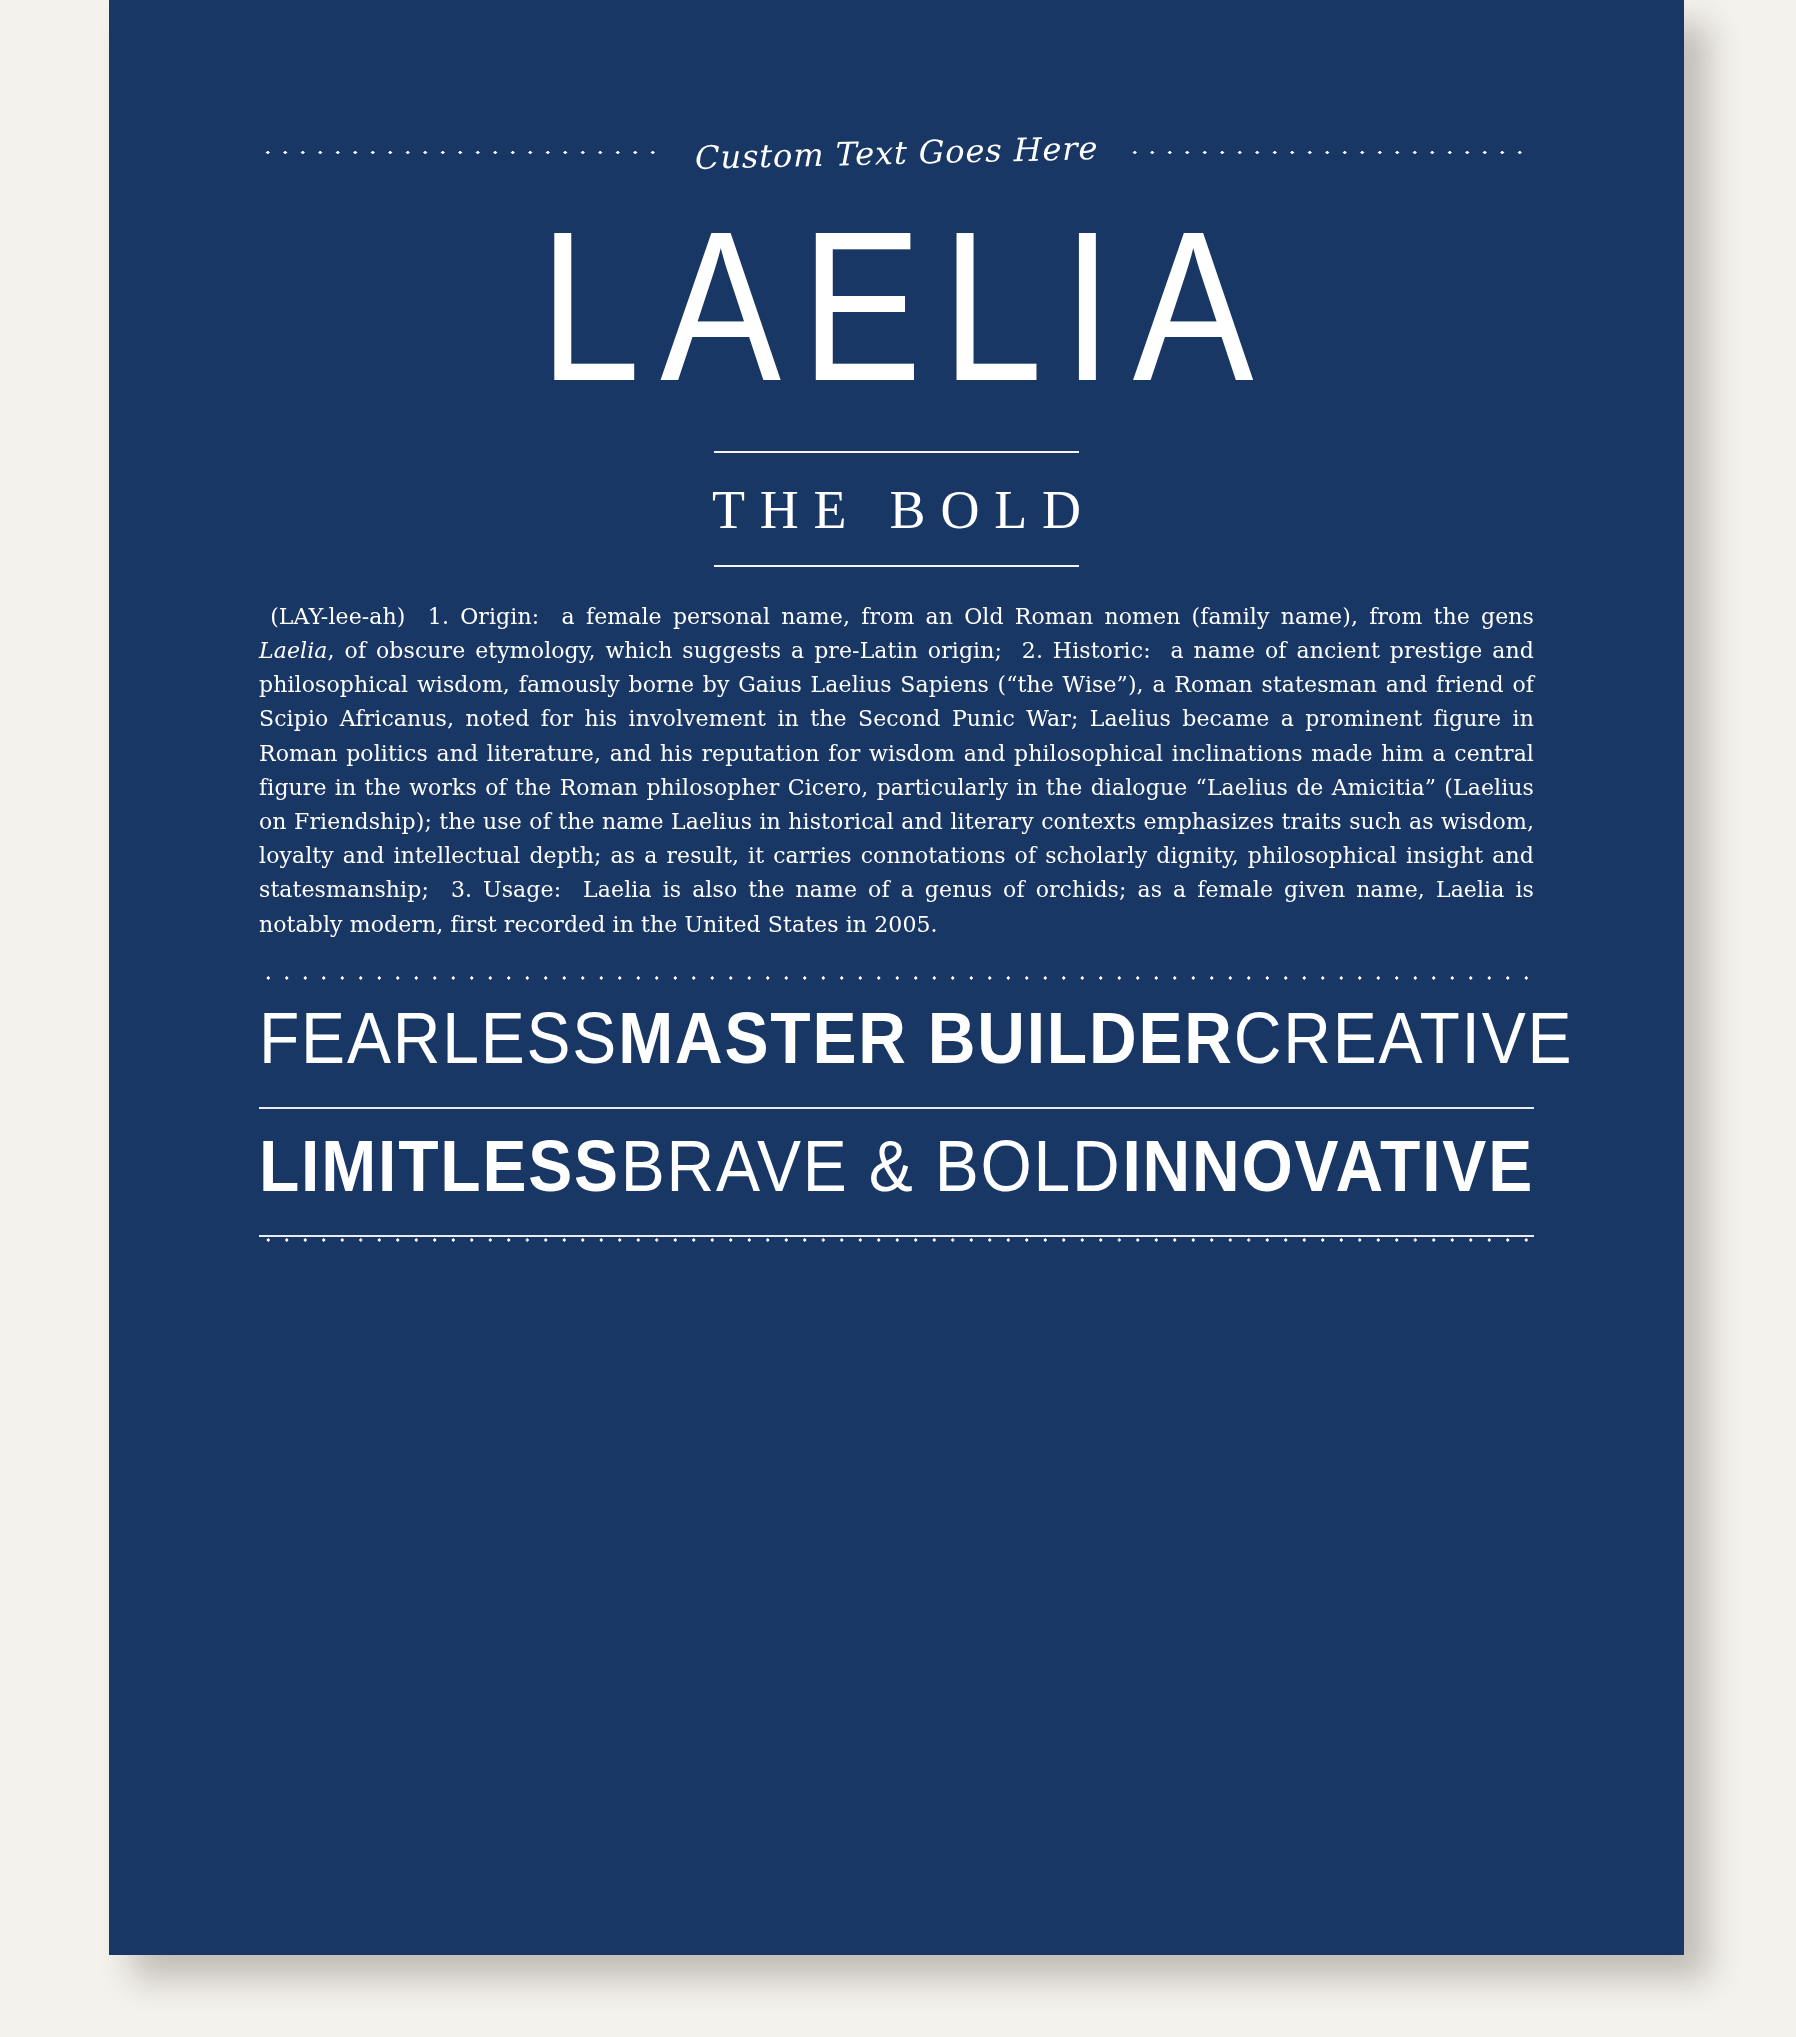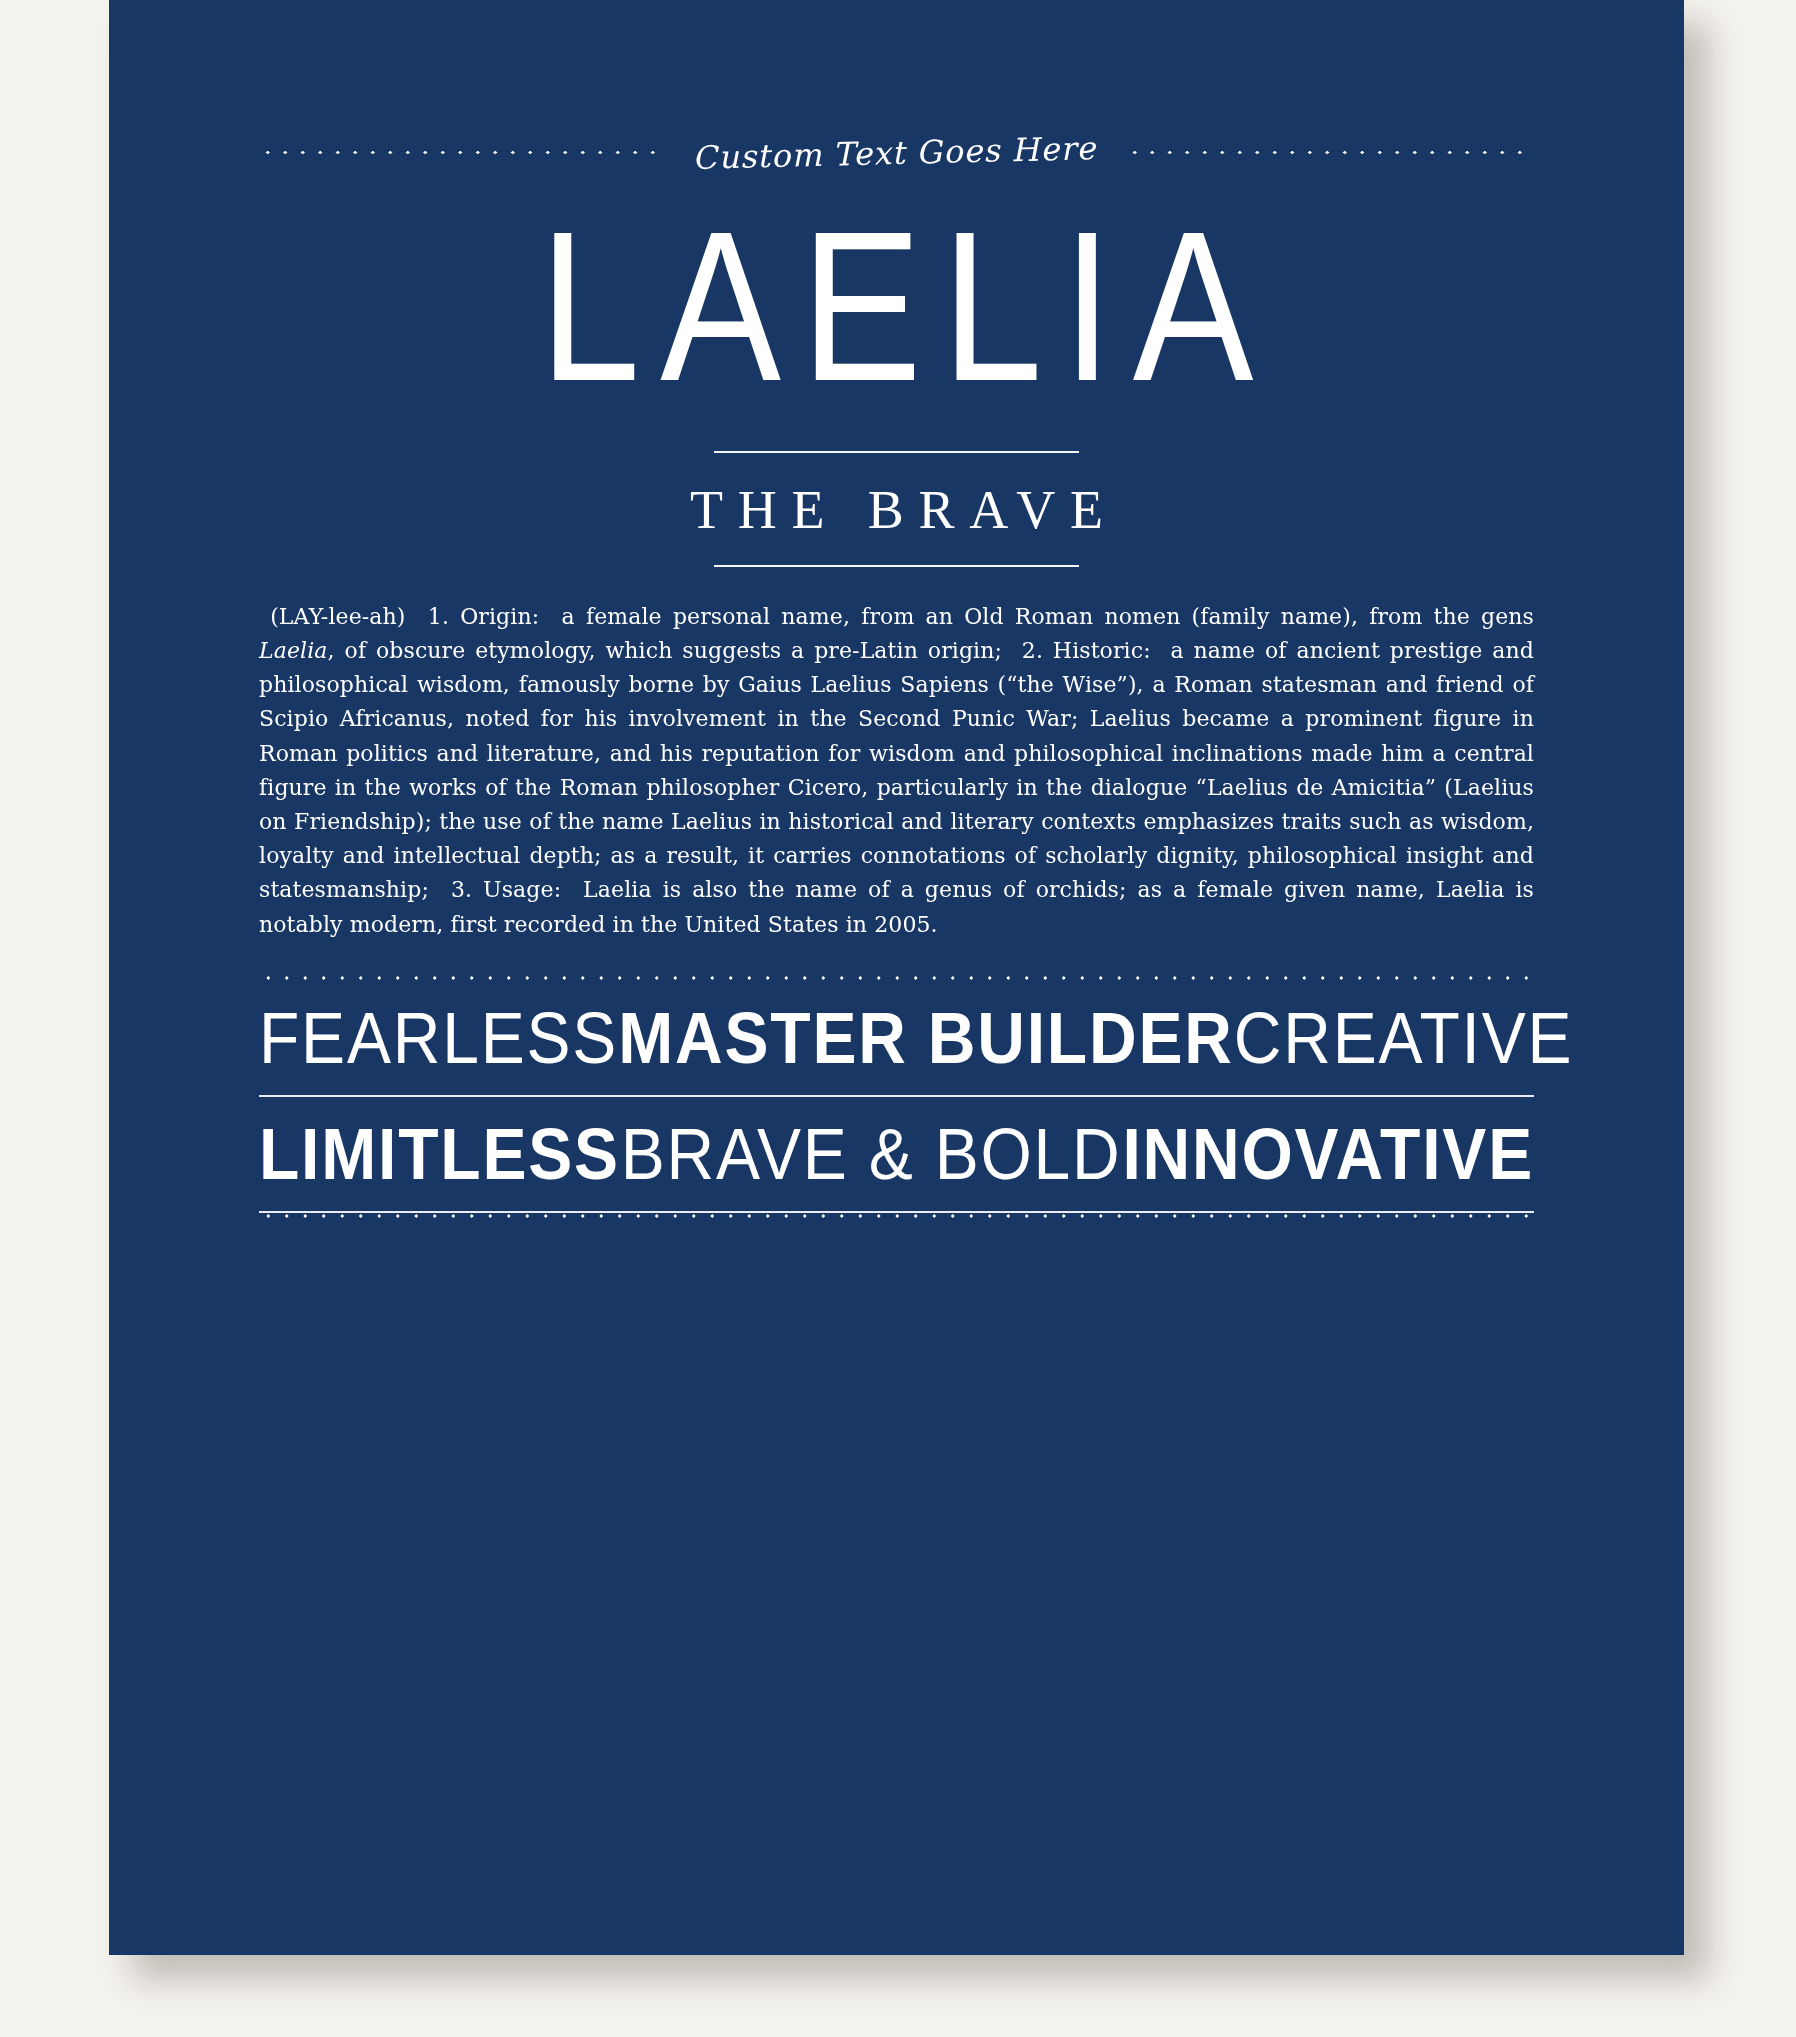--- a/index.html
+++ b/index.html
@@ -130,21 +130,21 @@
   .solidrule {
     height: 1.8px;
     background: #ffffff;
     opacity: 0.9;
   }
   .traitRow {
     display: flex;
     align-items: center;
     justify-content: space-between;
     font-family: "Liberation Sans", sans-serif;
-    padding: 22px 0 16px;
+    padding: 22px 0 28px;
     white-space: nowrap;
   }
   .traitRow span {
     font-size: 66px;
     letter-spacing: 1.8px;
     transform: scaleY(1.1);
     transform-origin: center bottom;
   }
   .traitRow .bold { font-weight: 700; }
   .traitRow .light { font-weight: 400; }
@@ -159,21 +159,21 @@
       <div class="topRow">
         <div class="dotline"></div>
         <div class="customText">Custom Text Goes Here</div>
         <div class="dotline"></div>
       </div>
 
       <div class="name">LAELIA</div>
 
       <div class="epithetWrap">
         <div class="rule"></div>
-        <div class="epithet">THE BRAVE</div>
+        <div class="epithet">THE BOLD</div>
         <div class="rule"></div>
       </div>
 
       <div class="definition">&nbsp;(LAY-lee-ah)&nbsp; 1. Origin:&nbsp; a female personal name, from an Old Roman nomen (family name), from the gens <i>Laelia</i>, of obscure etymology, which suggests a pre-Latin origin;&nbsp; 2. Historic:&nbsp; a name of ancient prestige and philosophical wisdom, famously borne by Gaius Laelius Sapiens (“the Wise”), a Roman statesman and friend of Scipio Africanus, noted for his involvement in the Second Punic War; Laelius became a prominent figure in Roman politics and literature, and his reputation for wisdom and philosophical inclinations made him a central figure in the works of the Roman philosopher Cicero, particularly in the dialogue “Laelius de Amicitia” (Laelius on Friendship); the use of the name Laelius in historical and literary contexts emphasizes traits such as wisdom, loyalty and intellectual depth; as a result, it carries connotations of scholarly dignity, philosophical insight and statesmanship;&nbsp; 3. Usage:&nbsp; Laelia is also the name of a genus of orchids; as a female given name, Laelia is notably modern, first recorded in the United States in 2005.</div>
 
       <div class="traits">
         <div class="dotrule"></div>
 
         <div class="traitRow">
           <span class="light">FEARLESS</span>

